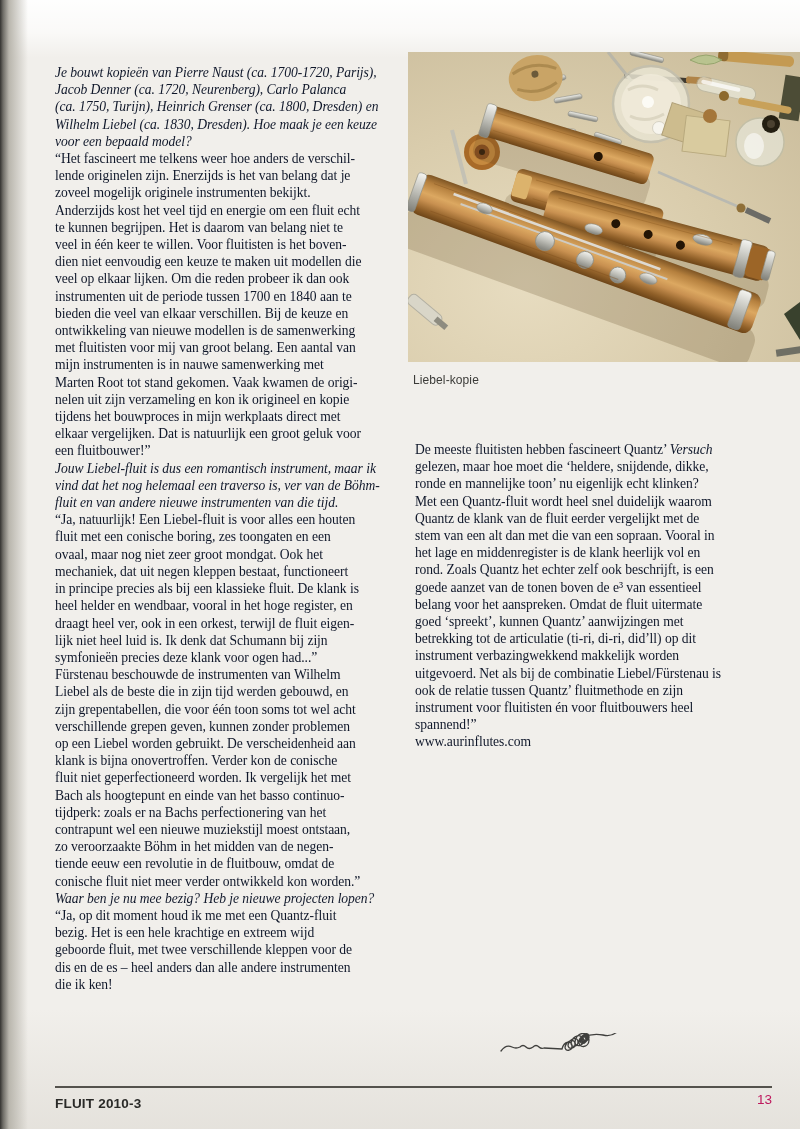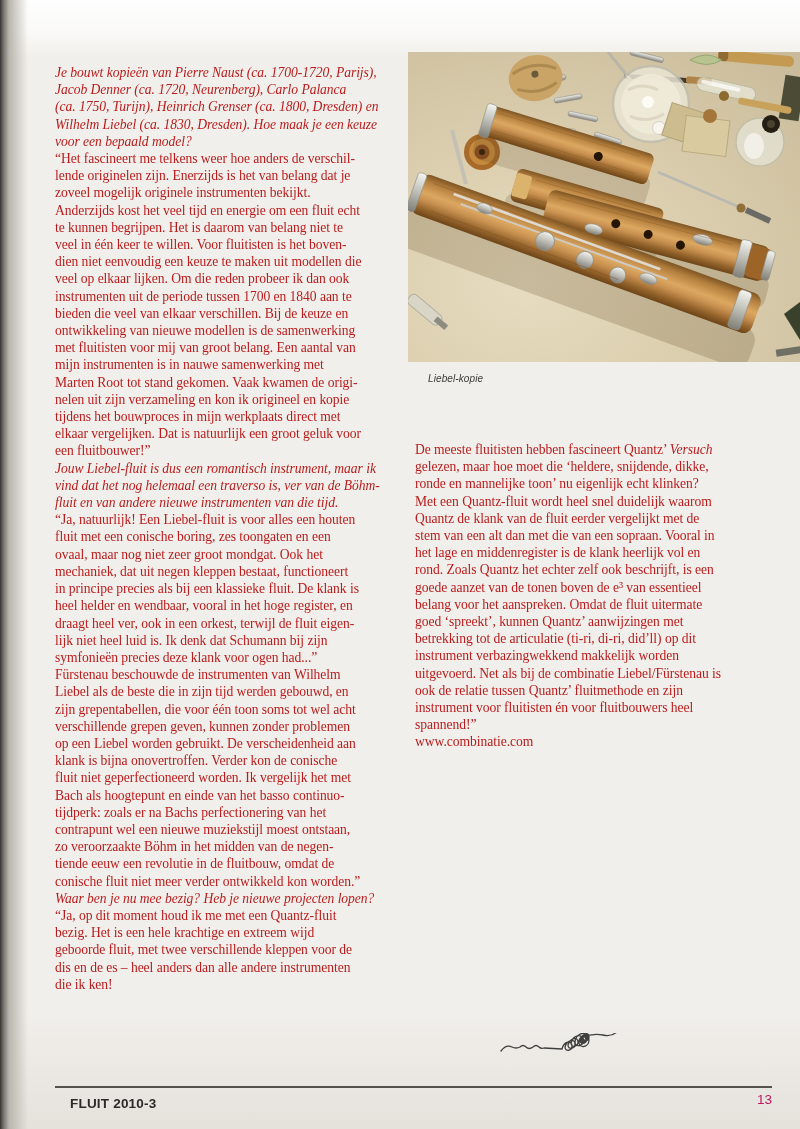--- a/index.html
+++ b/index.html
@@ -21,39 +21,39 @@
     position:absolute;left:0;bottom:0;right:0;height:120px;z-index:1;pointer-events:none;
     background:linear-gradient(0deg,rgba(214,210,202,.45) 0%,rgba(214,210,202,0) 100%);
   }
   
   .photo{
     position:absolute;left:408px;top:52px;width:392px;height:310px;z-index:2;
     overflow:hidden;
   }
   .photo svg{display:block;}
   .caption{
-    position:absolute;left:428px;top:373px;z-index:2;
-    font-family:"Liberation Sans", sans-serif;font-style:italic;
-    font-size:10px;color:#3b3b38;letter-spacing:.1px;
-  }
-  
-  .col{position:absolute;z-index:2;color:#b91c1c;}
+    position:absolute;left:413px;top:373px;z-index:2;
+    font-family:"Liberation Sans", sans-serif;
+    font-size:12px;color:#3b3b38;letter-spacing:.1px;
+  }
+  
+  .col{position:absolute;z-index:2;color:#0f172a;}
   .col p{margin:0;white-space:pre-line;font-size:13.6px;line-height:17.2px;letter-spacing:-0.05px;}
   .col p.q{font-style:italic;}
   .col p.gap{}
   .col-left{left:55px;top:64px;width:378px;}
   .col-right{left:415px;top:441px;width:378px;}
   .col .it{font-style:italic;text-align:center;}
   .web{margin-top:24px;}
   
   .signature{position:absolute;left:498px;top:1033px;z-index:2;}
   
   .footer-rule{position:absolute;left:55px;top:1086px;width:717px;height:2px;background:#54524d;z-index:2;}
   .footer-journal{
-    position:absolute;left:70px;top:1096px;z-index:2;
+    position:absolute;left:55px;top:1096px;z-index:2;
     font-family:"Liberation Sans", sans-serif;font-size:13.5px;font-weight:700;
     color:#2a2a28;letter-spacing:.2px;
   }
   .footer-page{
     position:absolute;left:742px;top:1092px;width:30px;text-align:right;z-index:2;
     font-family:"Liberation Sans", sans-serif;font-size:13.5px;color:#be185d;
   }
 </style>
 </head>
 <body>
@@ -275,21 +275,21 @@
 rond. Zoals Quantz het echter zelf ook beschrijft, is een
 goede aanzet van de tonen boven de e³ van essentieel
 belang voor het aanspreken. Omdat de fluit uitermate
 goed ‘spreekt’, kunnen Quantz’ aanwijzingen met
 betrekking tot de articulatie (ti-ri, di-ri, did’ll) op dit
 instrument verbazingwekkend makkelijk worden
 uitgevoerd. Net als bij de combinatie Liebel/Fürstenau is
 ook de relatie tussen Quantz’ fluitmethode en zijn
 instrument voor fluitisten én voor fluitbouwers heel
 spannend!”</span></p>
-  <p class="web">www.combinatie.com</p>
+  <p class="web">www.aurinflutes.com</p>
 </div>
 
 <svg class="signature" width="180" height="30" viewBox="0 0 180 30">
   <path d="M3,18 q5,-7 11,-4 q4,2 8,0 q3,-3 6,0 q3,3 7,0 q3,-3 6,0 q2,2 5,1 L64,16
            c2,-8 10,-9 10,-3 c0,5 -7,6 -7,1 c2,-7 10,-9 10,-3 c0,5 -7,6 -7,1
            c2,-7 10,-9 10,-3 c0,5 -7,6 -7,1 c2,-8 11,-10 12,-3 c1,6 -8,8 -8,2
            c1,-10 13,-12 14,-2 c0,8 -11,9 -10,1
            c1,-5 7,-6 7,-1 c0,4 -6,5 -6,0 c1,-5 7,-6 7,-1 c0,4 -6,5 -6,0
            c1,-5 7,-6 7,-1 c0,4 -6,5 -6,0 c1,-5 7,-6 7,-1 c0,4 -6,5 -6,0
            q10,-4 20,-2 q8,2 14,-3" fill="none" stroke="#3f3f3d" stroke-width="1.3" stroke-linecap="round"></path>

